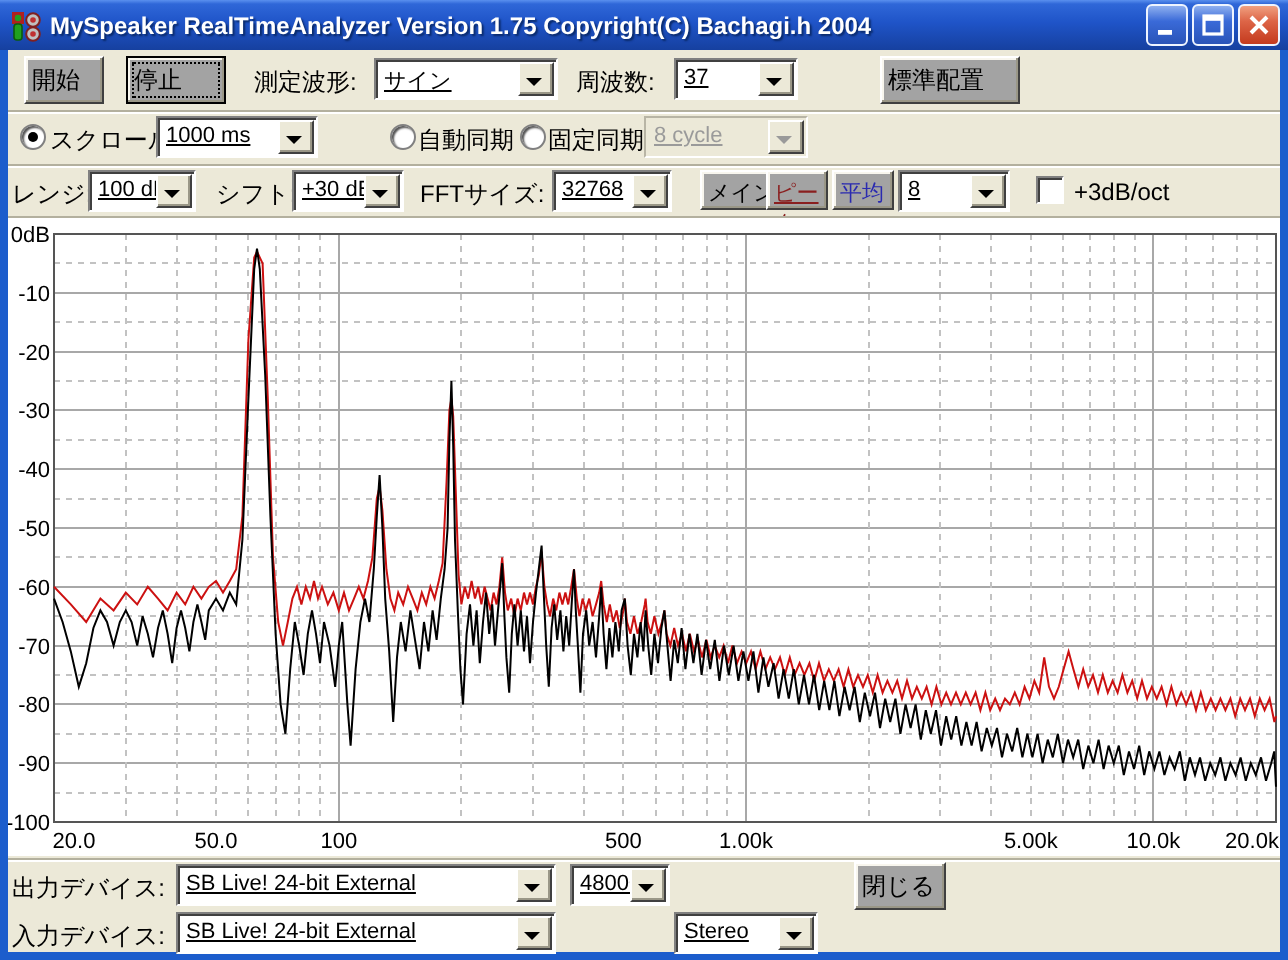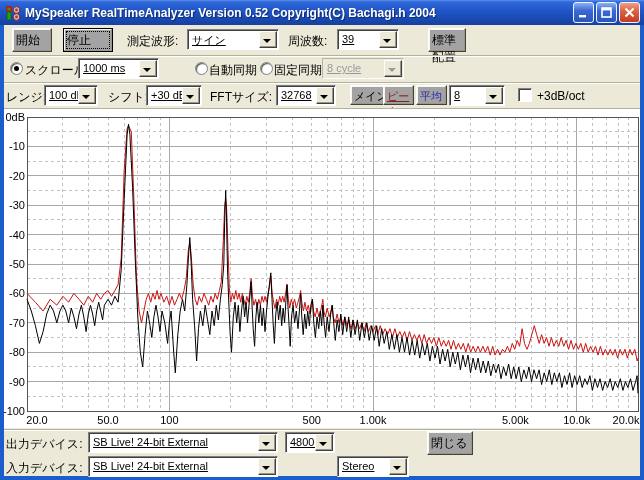--- a/index.html
+++ b/index.html
@@ -56,21 +56,21 @@
   <div id="titlebar">
     <svg class="appicon" viewBox="0 0 16 16">
       <rect x="1" y="1" width="6" height="6" fill="#b02020"></rect>
       <circle cx="4" cy="4" r="1.6" fill="#20a020"></circle>
       <rect x="2" y="7" width="4" height="8" rx="1.5" fill="#20a020" stroke="#0c5c0c" stroke-width="0.8"></rect>
       <circle cx="11.5" cy="5" r="3.4" fill="#c0c0c0" stroke="#802020" stroke-width="1"></circle>
       <circle cx="11.5" cy="5" r="1.4" fill="#c03030"></circle>
       <circle cx="11.5" cy="12" r="3.4" fill="#c0c0c0" stroke="#802020" stroke-width="1"></circle>
       <circle cx="11.5" cy="12" r="1.4" fill="#c03030"></circle>
     </svg>
-    <span class="title">MySpeaker RealTimeAnalyzer Version 0.52 Copyright(C) Bachagi.h 2004</span>
+    <span class="title">MySpeaker RealTimeAnalyzer Version 1.75 Copyright(C) Bachagi.h 2004</span>
     <div class="capbtns">
       <button class="capbtn">
         <svg width="13" height="13" viewBox="0 0 13 13">
             <rect x="2" y="9" width="7" height="2.4" fill="#fff"></rect>
           </svg>
       </button>
       <button class="capbtn">
         <svg width="13" height="13" viewBox="0 0 13 13">
             <rect x="2" y="2" width="9" height="9" fill="none" stroke="#fff" stroke-width="1.6"></rect>
             <rect x="2" y="2" width="9" height="2.4" fill="#fff"></rect>
@@ -91,26 +91,26 @@
       <button class="btn defaulted" style="left:59px;width:50px">停止</button>
       <span class="lbl" style="left:123px">測定波形:</span>
       <div class="combo" style="left:183px;width:92px">
         <span class="cval">サイン</span>
         <span class="cbtn">
             <i class="ar"></i>
           </span>
       </div>
       <span class="lbl" style="left:284px">周波数:</span>
       <div class="combo" style="left:333px;width:62px">
-        <span class="cval">39</span>
-        <span class="cbtn">
-            <i class="ar"></i>
-          </span>
-      </div>
-      <button class="btn" style="left:424px;width:38px">標準配置</button>
+        <span class="cval">37</span>
+        <span class="cbtn">
+            <i class="ar"></i>
+          </span>
+      </div>
+      <button class="btn" style="left:436px;width:70px">標準配置</button>
     </div>
     <div class="sep" style="top:30px"></div>
 
     <div class="trow" style="top:32px;height:22px">
       <span class="radio checked" style="left:6px"></span>
       <span class="lbl" style="left:21px">スクロール</span>
       <div class="combo" style="left:74px;width:81px">
         <span class="cval">1000 ms</span>
         <span class="cbtn">
             <i class="ar"></i>

